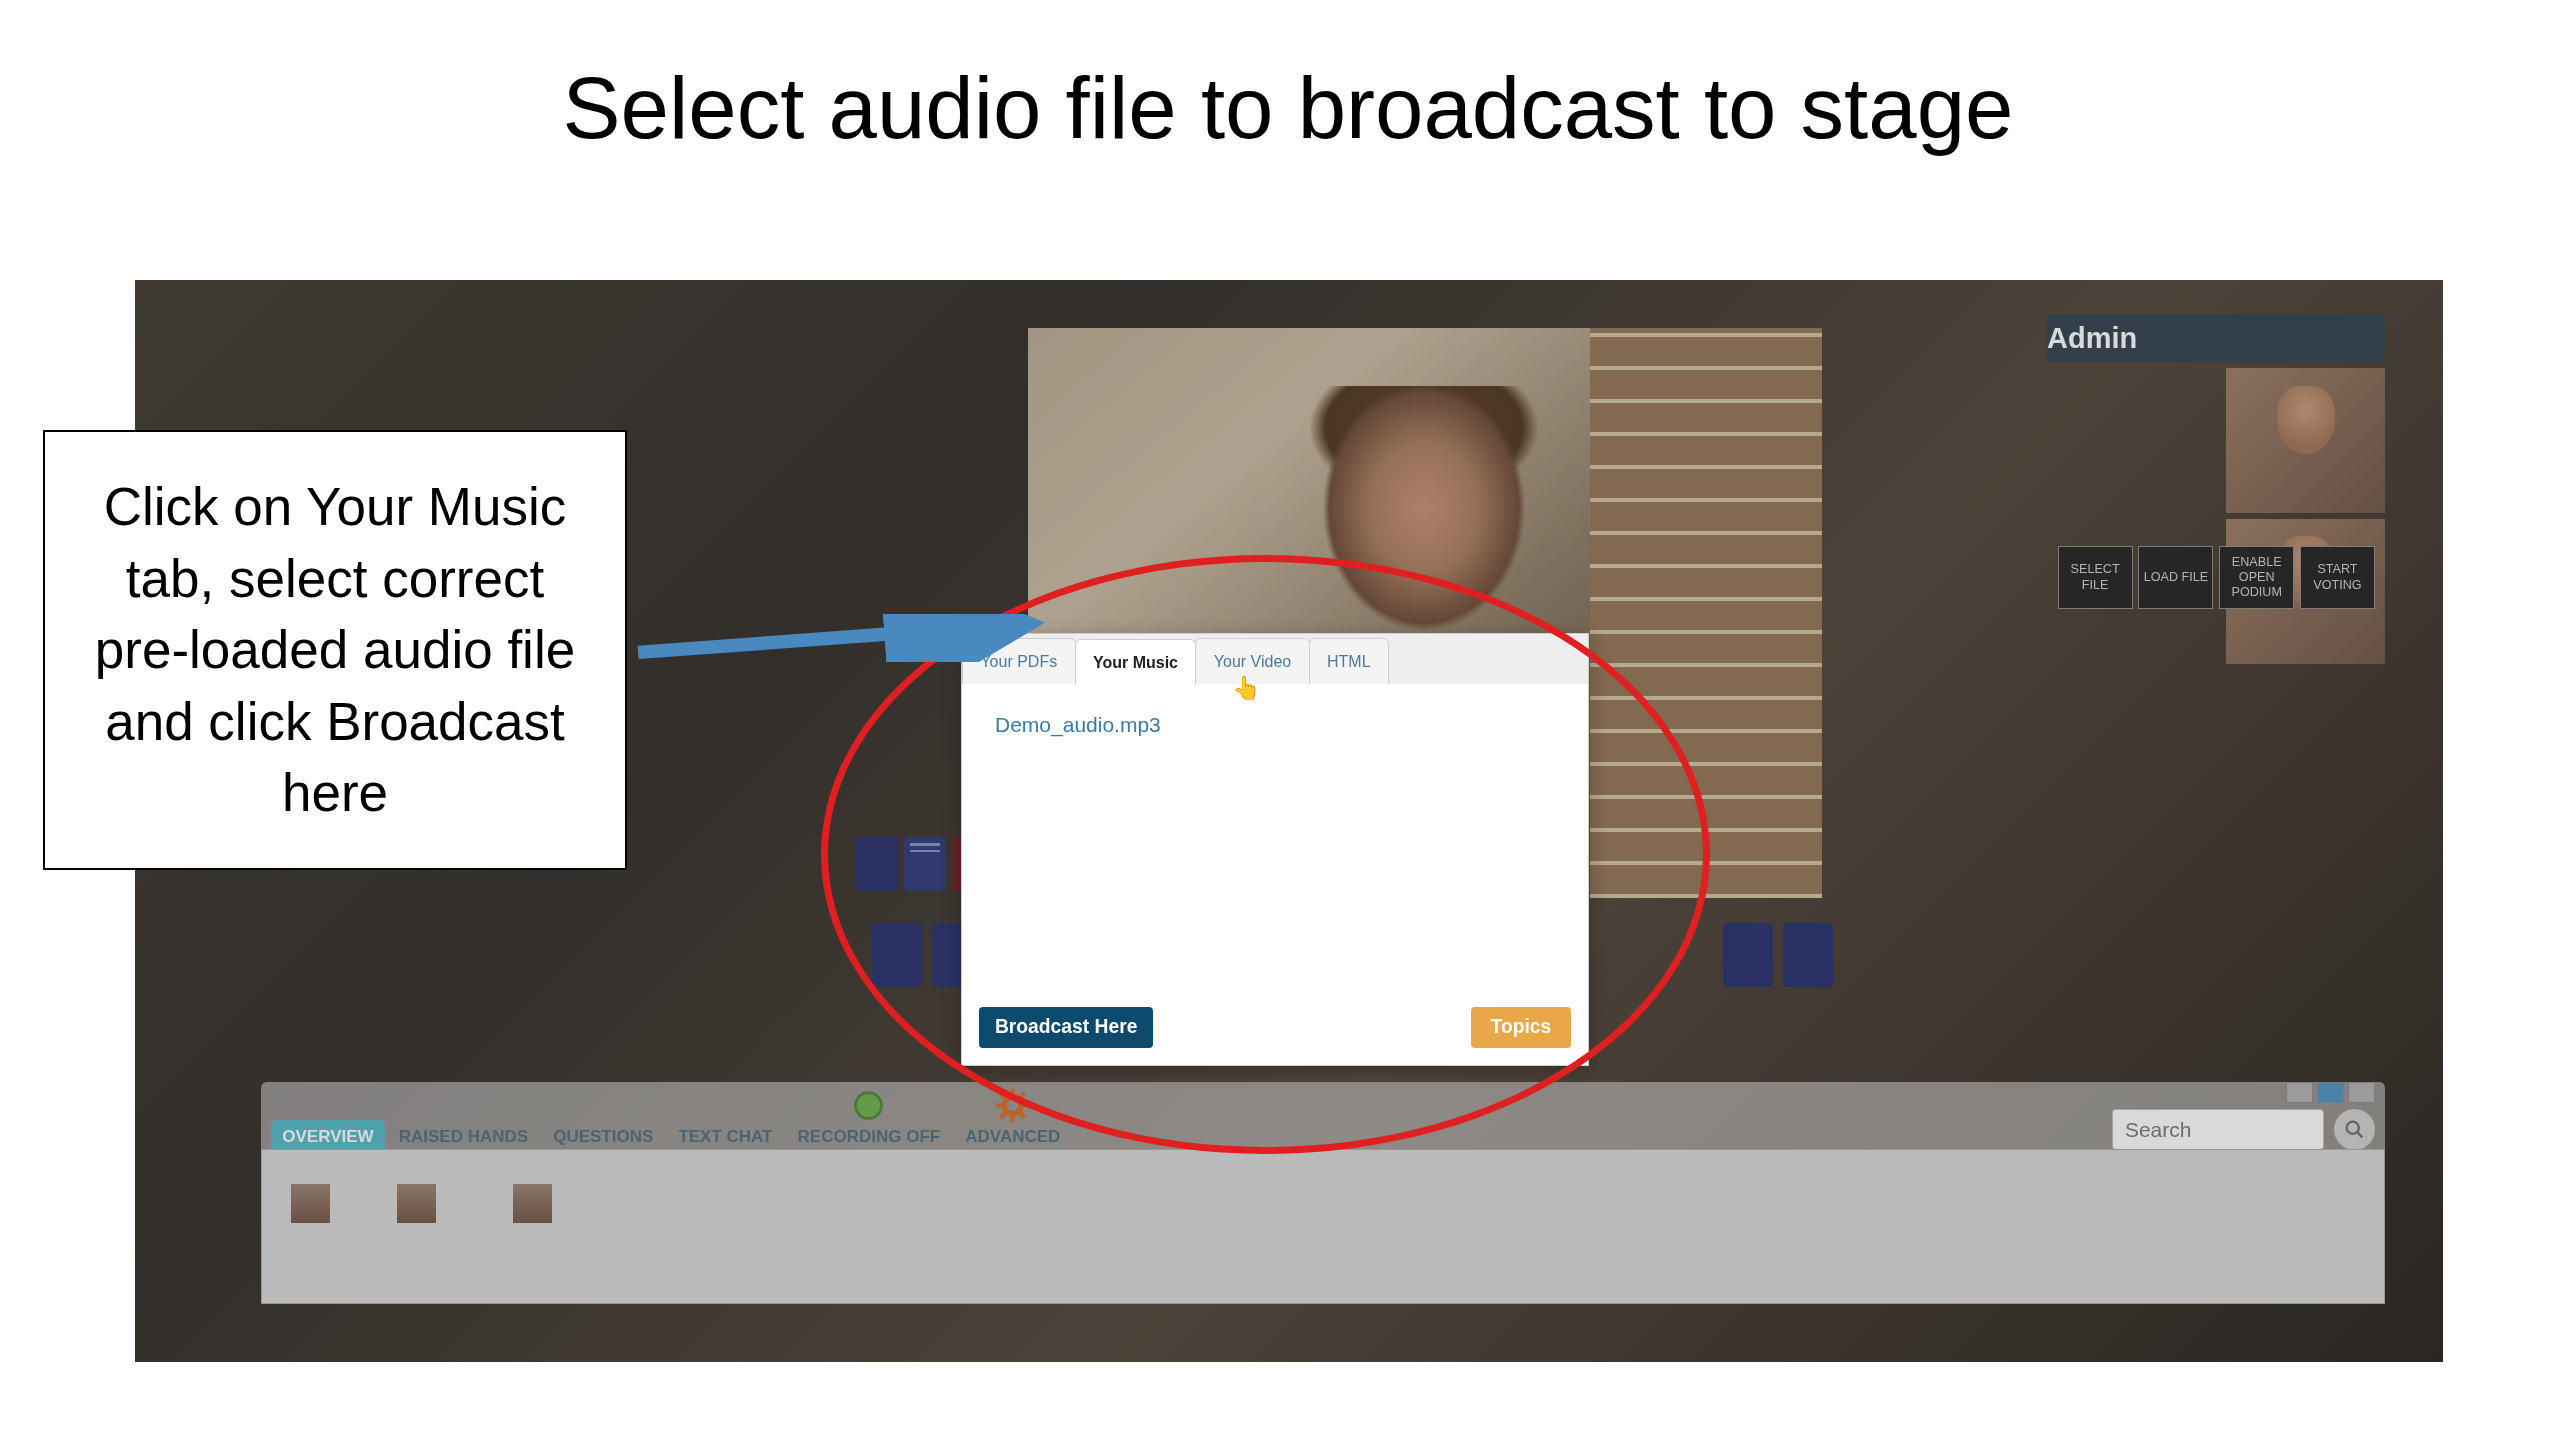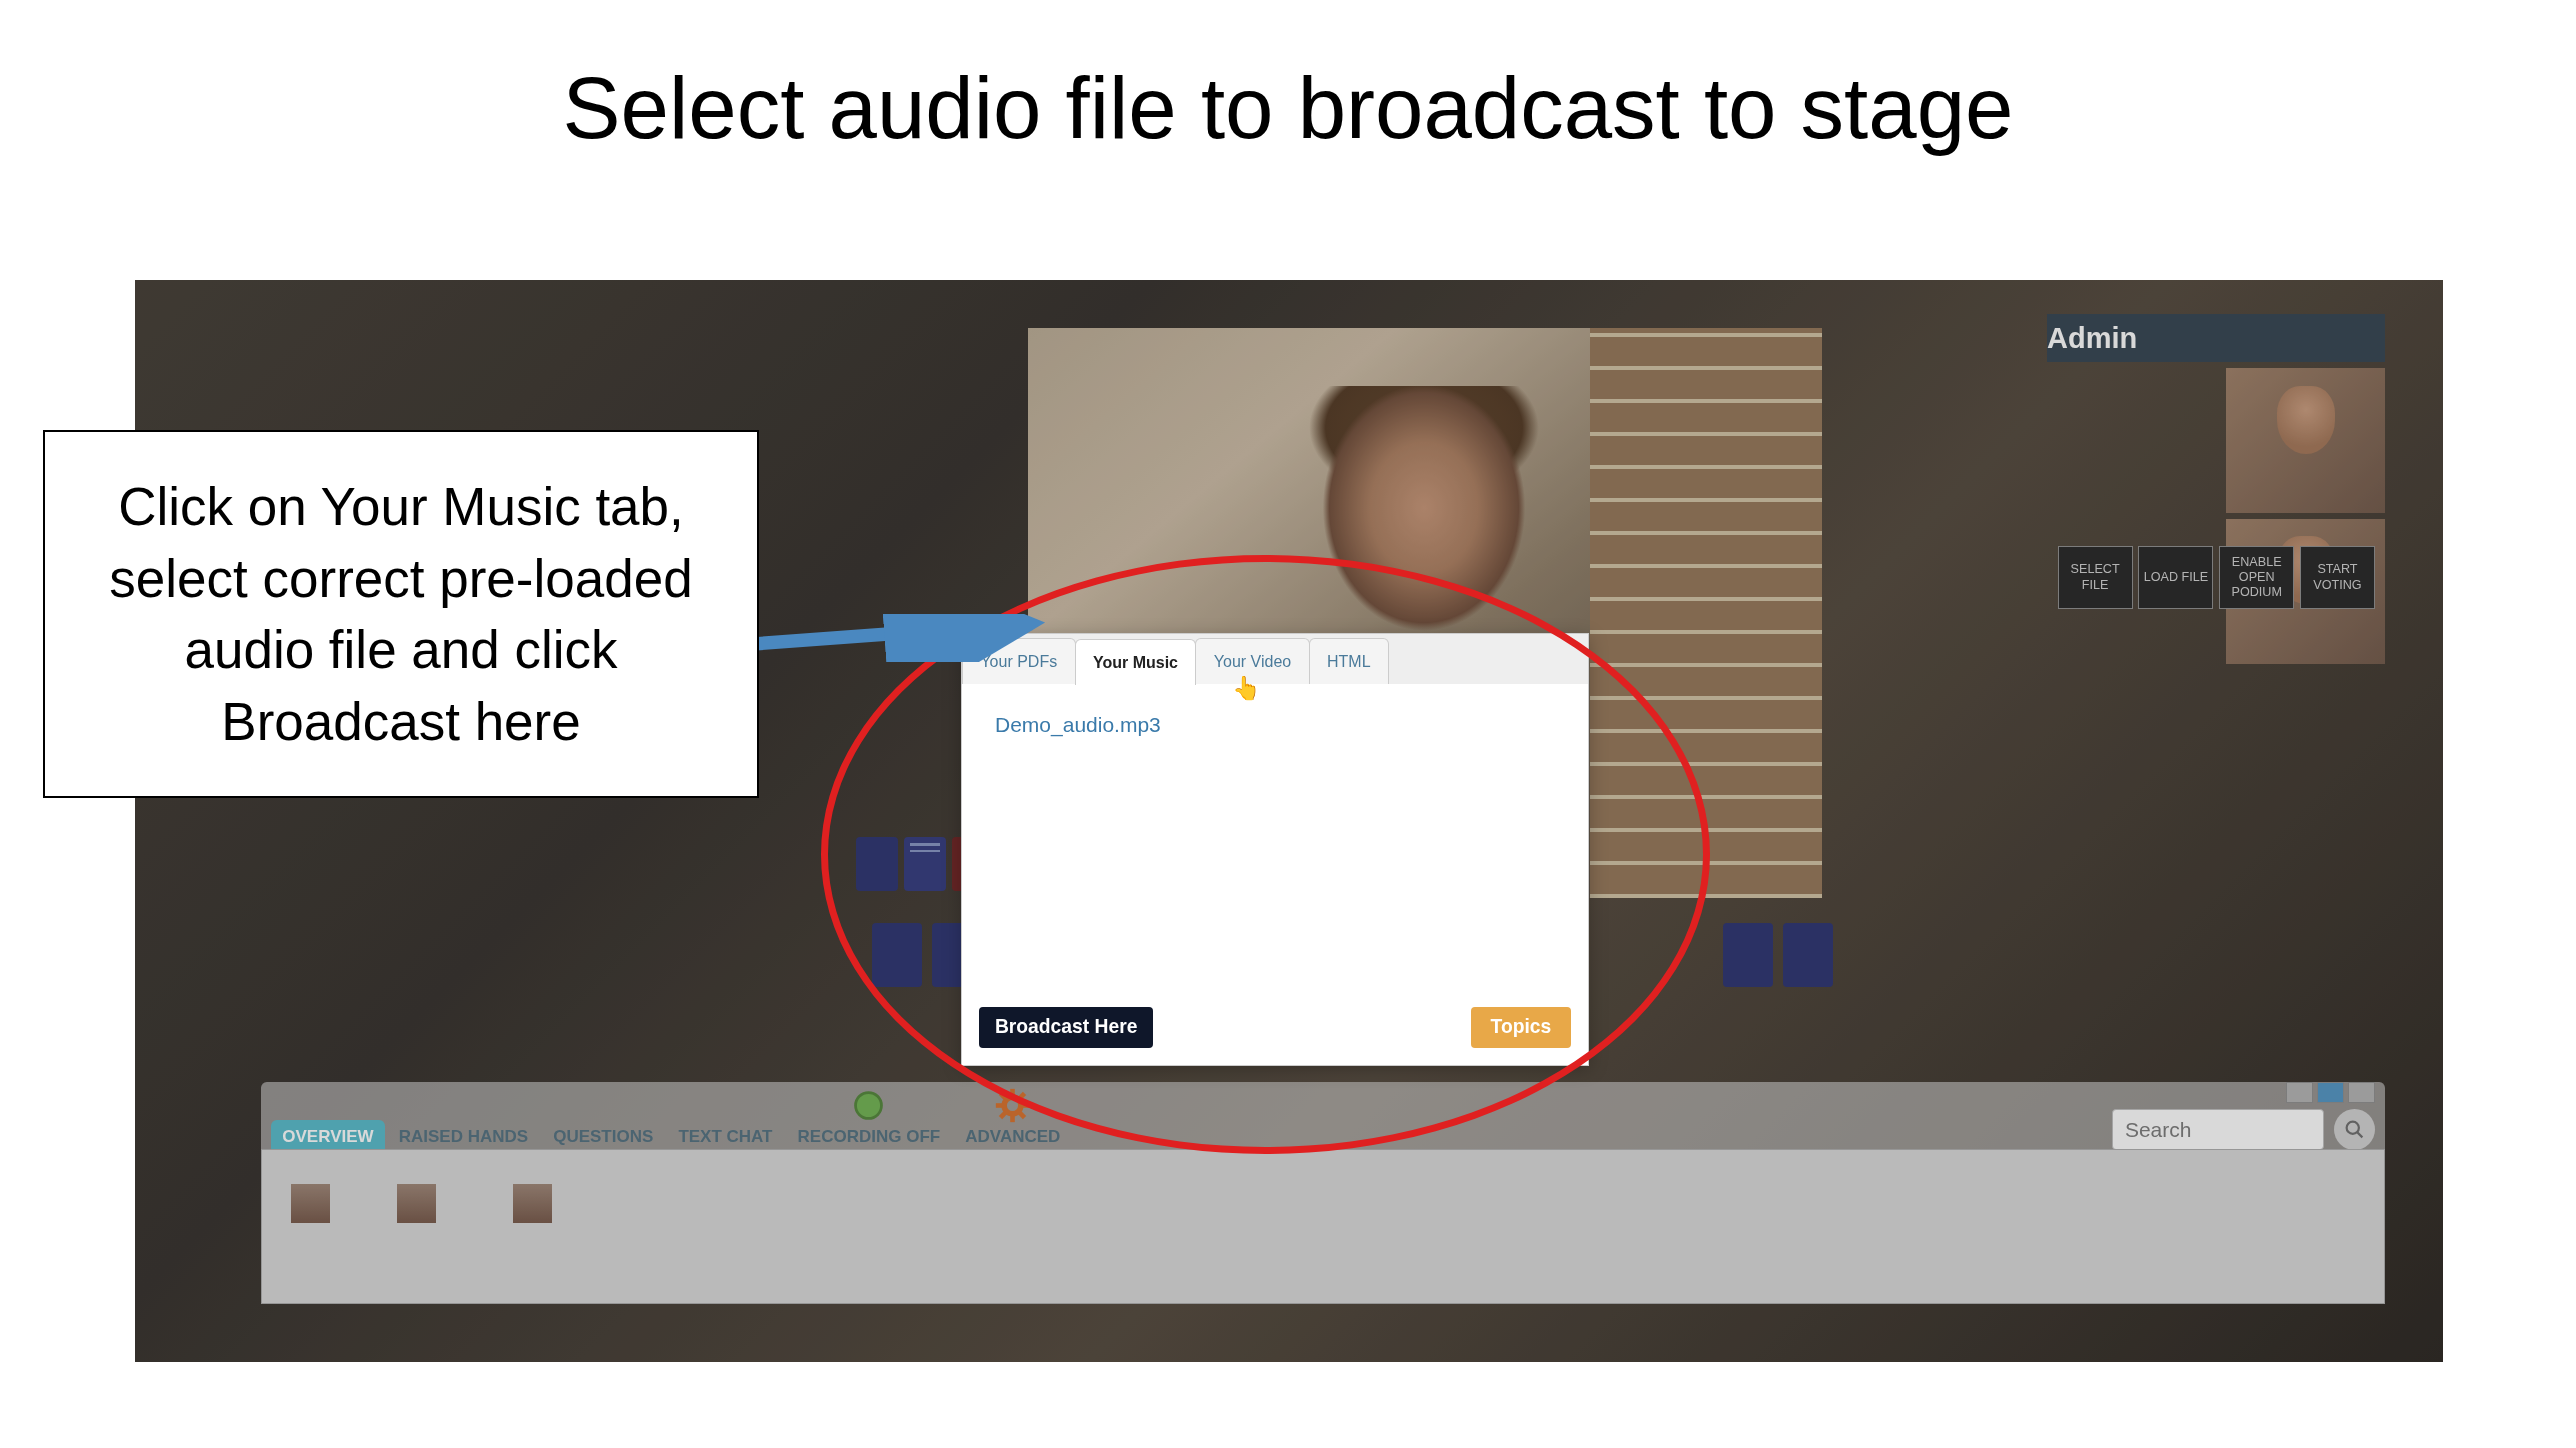--- a/index.html
+++ b/index.html
@@ -252,21 +252,21 @@
     color: #3a7aaa;
     font-size: 21px;
     cursor: pointer;
   }
   .dialog-footer {
     display: flex;
     justify-content: space-between;
     padding: 13.5px 17.4px 17.4px;
   }
   .btn-broadcast {
-    background: #0f172a;
+    background: #0c4a6e;
     color: #fff;
     border: none;
     border-radius: 3.9px;
     padding: 9.7px 15.5px;
     font-size: 19.3px;
     font-weight: bold;
     cursor: pointer;
   }
   .btn-cancel {
     background: #e8a848;
@@ -290,21 +290,21 @@
     border-radius: 50%;
     z-index: 6;
     pointer-events: none;
   }
 
   
   .callout {
     position: absolute;
     top: 430px;
     left: 43px;
-    width: 716px;
+    width: 584px;
     background: #fff;
     border: 2.9px solid #000;
     padding: 39px 35px;
     font-size: 53px;
     line-height: 1.35;
     text-align: center;
     z-index: 10;
   }
 
   

